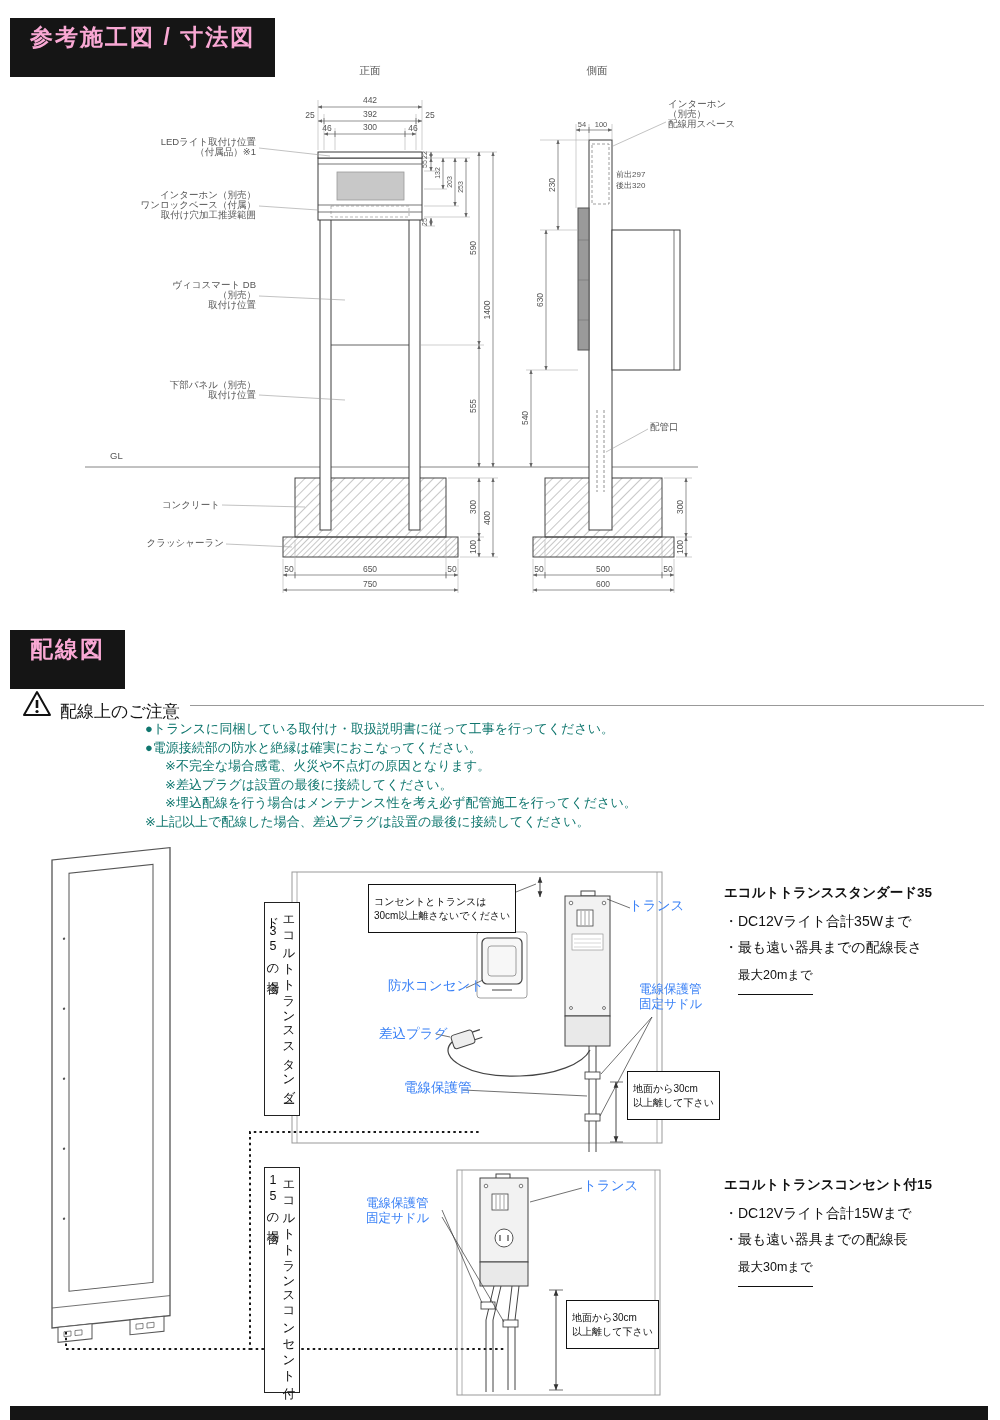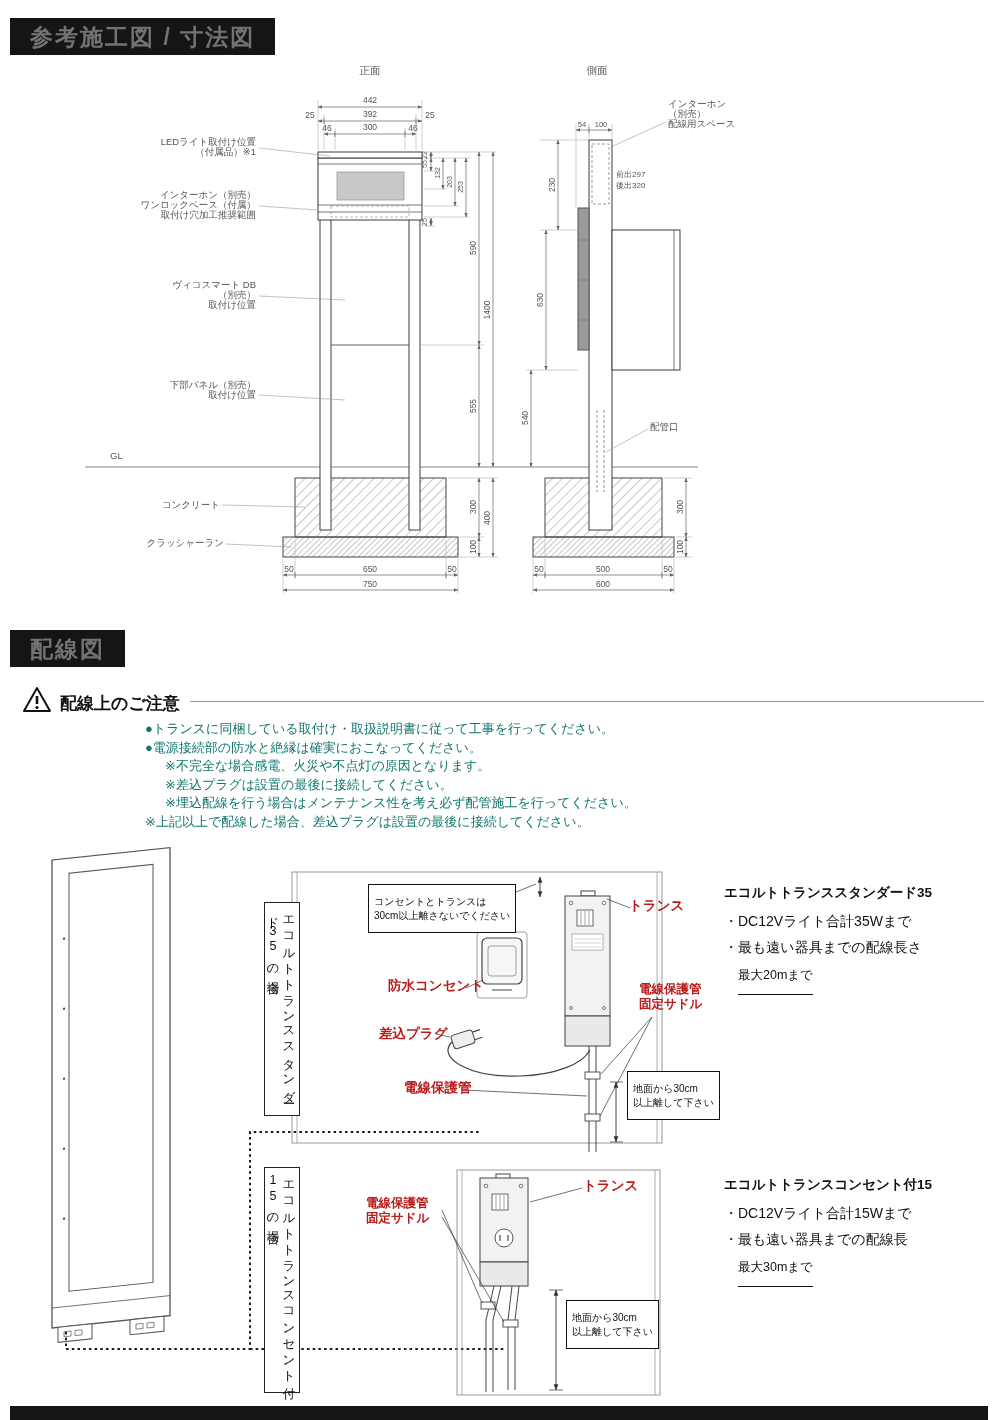--- a/index.html
+++ b/index.html
@@ -1,31 +1,31 @@
 <!DOCTYPE html>
 <html><head>
 <meta charset="utf-8">
 <style>
 *{margin:0;padding:0;box-sizing:border-box}
 body{background:#fff}
 .page{position:relative;width:1000px;height:1420px;background:#fff;overflow:hidden;
   font-family:"Liberation Sans","DejaVu Sans",sans-serif;color:#111}
-.bar{position:absolute;background:#151515;color:#737373;font-size:23px;font-weight:700;
-  letter-spacing:2px;padding:4px 20px 2px;white-space:nowrap}
+.bar{position:absolute;background:#151515;color:#f9a8d4;font-size:23px;font-weight:700;
+  letter-spacing:2px;padding:4px 20px 24px;white-space:nowrap}
 .bar-bottom{position:absolute;left:10px;top:1406px;width:978px;height:14px;background:#151515}
 svg{position:absolute;left:0}
 svg text{font-family:"Liberation Sans","DejaVu Sans",sans-serif;fill:#555}
 .wiring{position:absolute;left:0;top:820px;width:1000px;height:600px}
 .caution-row{position:absolute;left:22px;top:684px;width:962px;display:flex;align-items:center}
-.caution-title{font-size:17px;font-weight:700;margin:8px 10px 0 8px;white-space:nowrap}
+.caution-title{font-size:17px;font-weight:400;margin:16px 10px 0 8px;white-space:nowrap}
 .rule{flex:1;border-top:1px solid #999;margin-top:4px}
 .notes{position:absolute;left:145px;top:720px;width:720px}
 .note{font-size:13px;line-height:18.5px;color:#0f766e;white-space:nowrap}
 .ind{margin-left:20px}
-.lbl{position:absolute;font-size:13.5px;font-weight:700;color:#b91c1c;white-space:nowrap;line-height:15px}
+.lbl{position:absolute;font-size:13.5px;font-weight:400;color:#3b82f6;white-space:nowrap;line-height:15px}
 .lbl2{font-size:12.5px}
 .box{position:absolute;border:1px solid #111;background:#fff;font-size:10px;line-height:13.5px;
   padding:10px 5px;white-space:nowrap;color:#111}
 .vbox{position:absolute;border:1.2px solid #222;background:#fff;writing-mode:vertical-rl;
   text-orientation:upright;font-size:12.5px;line-height:16px;letter-spacing:1.5px;
   padding:5px 2px;color:#111}
 .spec{position:absolute;width:262px;color:#111}
 .spec-title{font-size:13.5px;font-weight:700;margin-bottom:11px;white-space:nowrap}
 .spec-item{font-size:14px;margin-bottom:8px;white-space:nowrap}
 .spec-max{font-size:12.5px;margin-left:14px;display:inline-block;border-bottom:1px solid #111;

